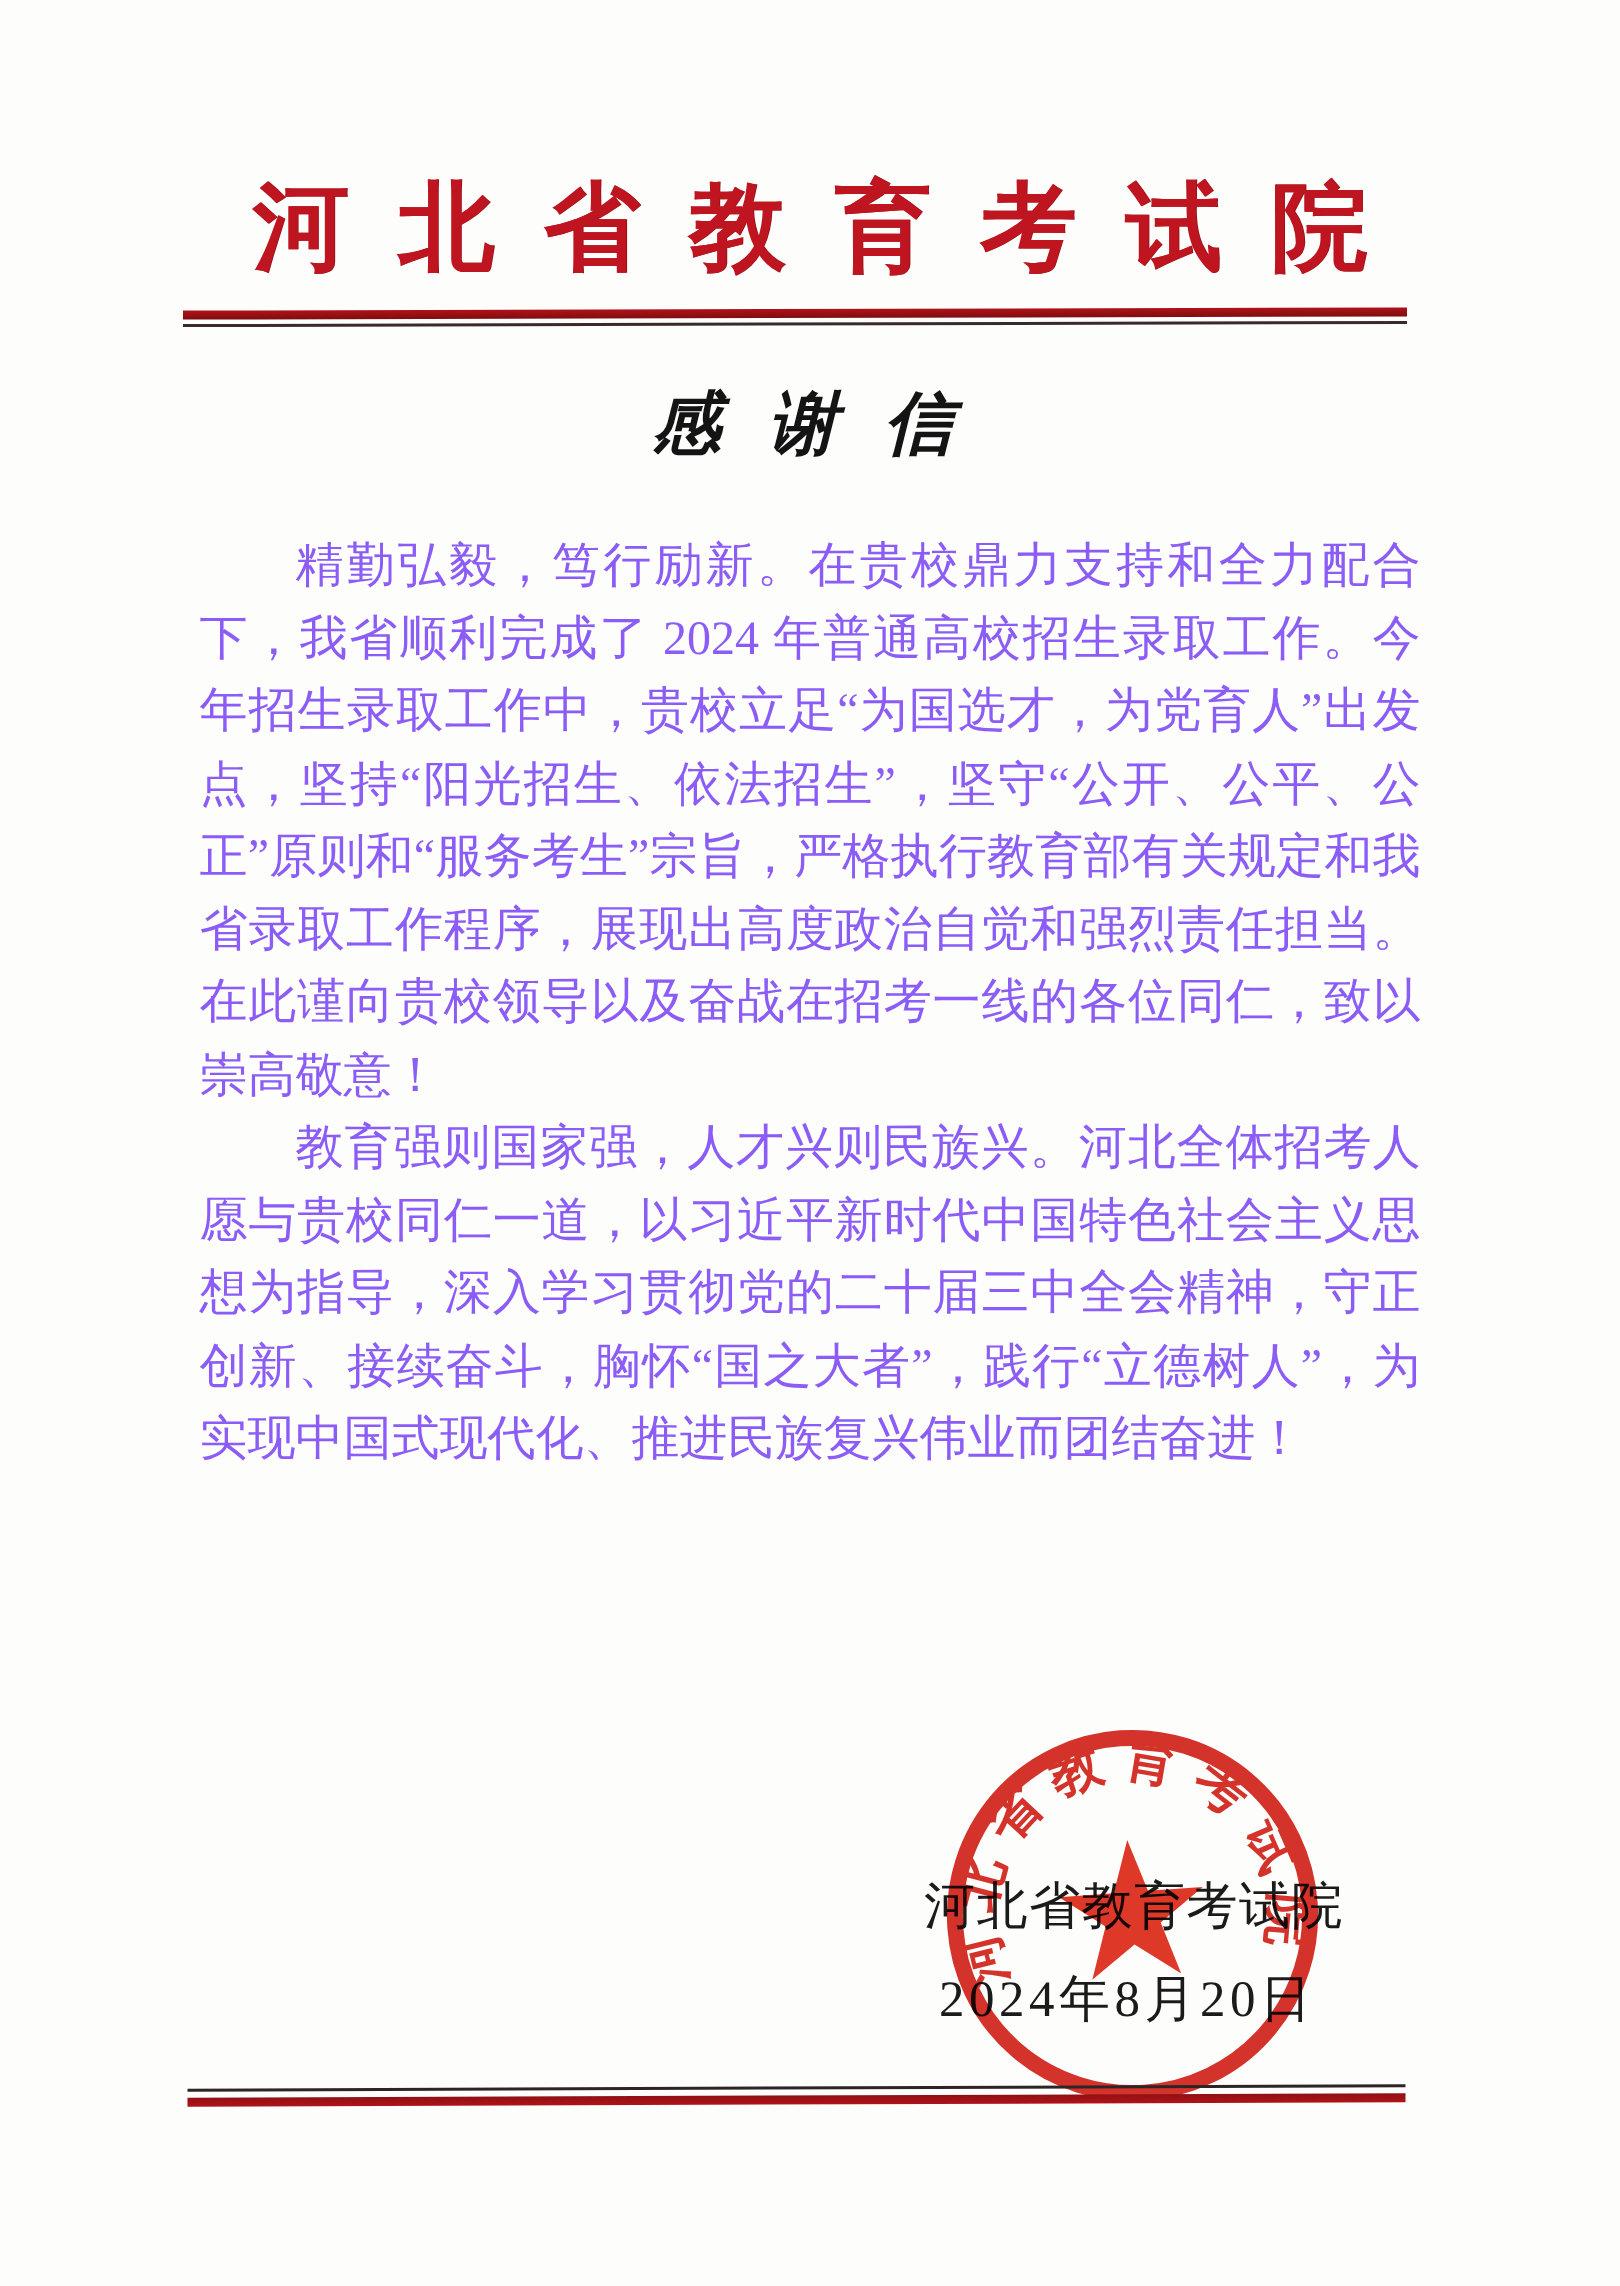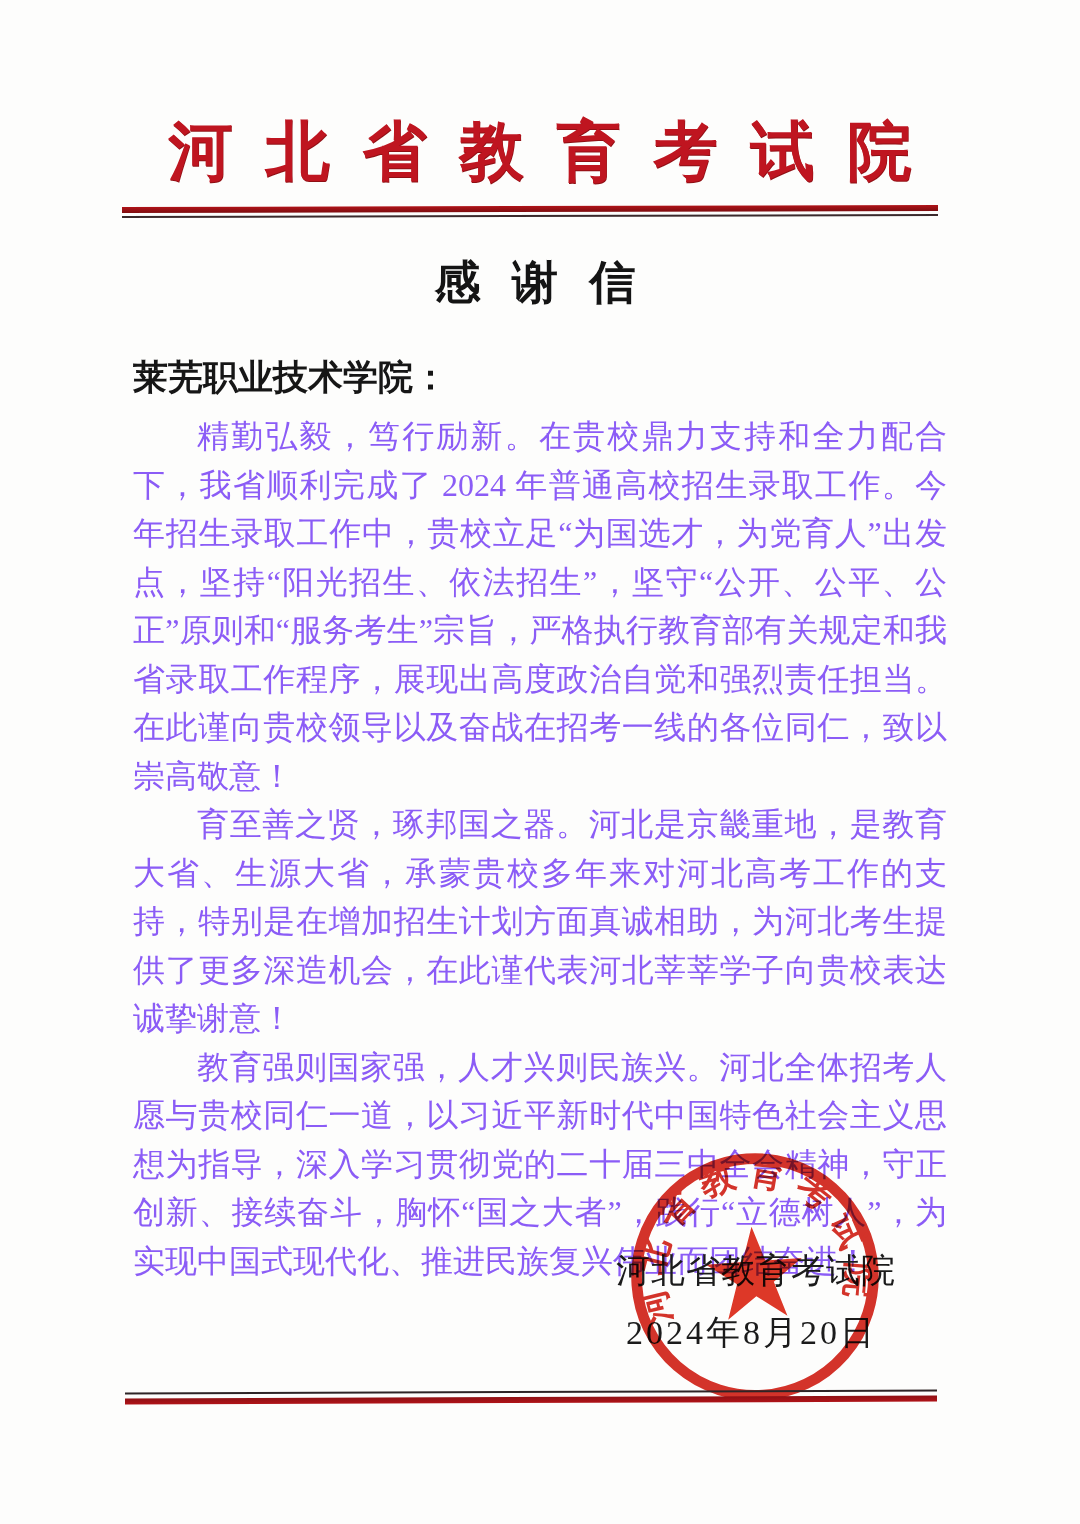--- a/index.html
+++ b/index.html
@@ -45,20 +45,21 @@
   .rule-bottom-red { top: 1397px; left: 125px; width: 812px; height: 6px; background: linear-gradient(#8f1014, #b01318); transform: rotate(-0.2deg); }
 
   
   .doc-title {
     position: absolute;
     top: 252px;
     left: 0;
     width: 100%;
     display: flex;
     justify-content: center;
+    font-style: italic;
   }
   .doc-title .t {
     font-size: 46px;
     font-weight: bold;
     color: #141414;
     letter-spacing: 10px;
     white-space: nowrap;
   }
 
   
@@ -127,23 +128,21 @@
   </header>
 
   <div class="rule rule-top-red"></div>
   <div class="rule rule-top-dark"></div>
 
   <div class="doc-title">
     <span class="t">感  谢  信</span>
   </div>
 
   <main class="letter-body">
-    <p class="salutation">莱芜职业技术学院：</p>
     <p class="para">精勤弘毅，笃行励新。在贵校鼎力支持和全力配合下，我省顺利完成了 2024 年普通高校招生录取工作。今年招生录取工作中，贵校立足“为国选才，为党育人”出发点，坚持“阳光招生、依法招生”，坚守“公开、公平、公正”原则和“服务考生”宗旨，严格执行教育部有关规定和我省录取工作程序，展现出高度政治自觉和强烈责任担当。在此谨向贵校领导以及奋战在招考一线的各位同仁，致以崇高敬意！</p>
-    <p class="para">育至善之贤，琢邦国之器。河北是京畿重地，是教育大省、生源大省，承蒙贵校多年来对河北高考工作的支持，特别是在增加招生计划方面真诚相助，为河北考生提供了更多深造机会，在此谨代表河北莘莘学子向贵校表达诚挚谢意！</p>
     <p class="para">教育强则国家强，人才兴则民族兴。河北全体招考人愿与贵校同仁一道，以习近平新时代中国特色社会主义思想为指导，深入学习贯彻党的二十届三中全会精神，守正创新、接续奋斗，胸怀“国之大者”，践行“立德树人”，为实现中国式现代化、推进民族复兴伟业而团结奋进！</p>
   </main>
 
   <div class="signature-block">
     <div class="sig-org">河北省教育考试院</div>
     <div class="sig-date">2024年8月20日</div>
   </div>
 
   <svg class="seal" viewBox="0 0 270 270" aria-hidden="true">
     <defs>

